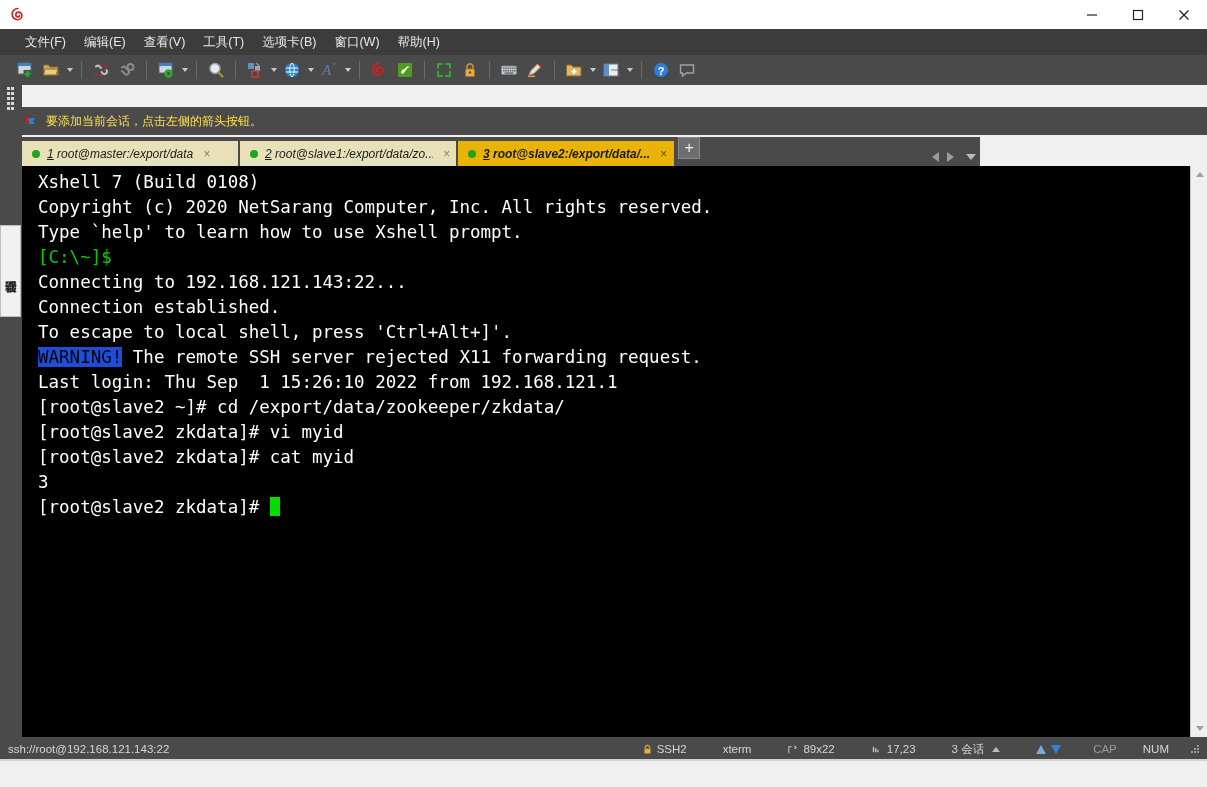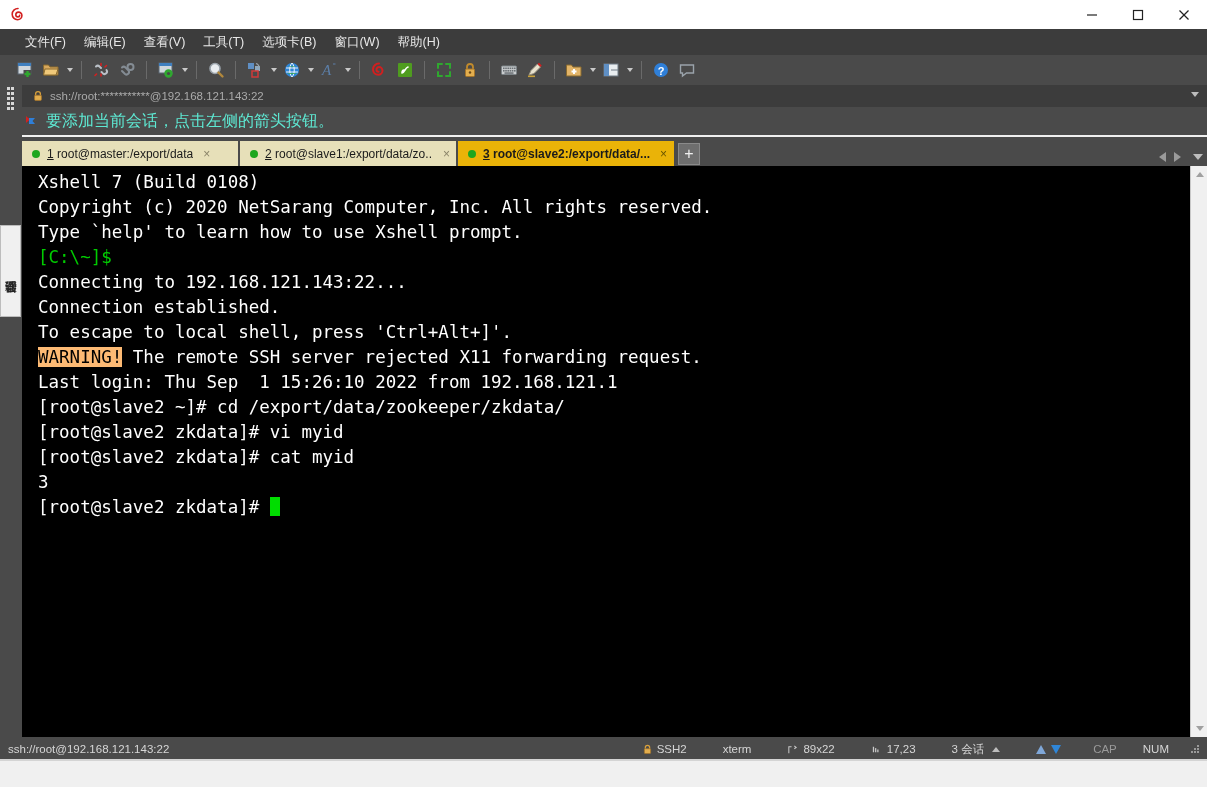--- a/index.html
+++ b/index.html
@@ -116,21 +116,21 @@
 
   
   .hintbar {
     position: absolute; top: 107px; left: 0;
     width: 1207px; height: 28px;
     background: #4a4a4a;
     display: flex; align-items: center;
   }
   .hint-rail { width: 22px; height: 28px; background: #4a4a4a; flex:none; }
   .hint-arrow { margin-left: 2px; margin-right: 8px; flex:none; display:flex; }
-  .hint-text { font-size: 16px; color: #5eead4; white-space: nowrap; }
+  .hint-text { font-size: 12px; color: #fde047; white-space: nowrap; }
 
   
   .left-rail {
     position: absolute; top: 85px; left: 0;
     width: 22px; height: 652px;
     background: #4a4a4a;
     z-index: 6;
   }
   .rail-grip {
     position: absolute; top: 2px; left: 7px;
@@ -151,23 +151,23 @@
   .rail-tab span {
     writing-mode: vertical-rl;
     font-size: 12px; color: #222;
     letter-spacing: 0px;
     white-space: nowrap;
   }
 
   
   .tabstrip {
     position: absolute; top: 137px; left: 22px;
-    width: 1185px; height: 29px;
+    width: 958px; height: 29px;
     background: #4a4a4a;
-    display: flex; align-items: flex-end;
+    display: flex; align-items: flex-start; font-style: italic;
   }
   .tab {
     height: 25px;
     display: flex; align-items: center;
     background: #e7e0b9;
     margin-top: 4px;
     padding: 0 6px 0 10px;
     position: relative;
     min-width: 0;
   }
@@ -230,21 +230,21 @@
     flex: 1;
     padding: 4px 0 0 8px;
     overflow: hidden;
     font-family: "DejaVu Sans Mono", "Liberation Mono", monospace;
     font-size: 17.5px;
     line-height: 25px;
     color: #ffffff;
     white-space: pre;
   }
   .term .green { color: #00cc00; }
-  .term .inv { background: #fdba74; color: #000000; }
+  .term .inv { background: #1d4ed8; color: #000000; }
   .cursor {
     display: inline-block;
     width: 10px; height: 19px;
     background: #00dd00;
     vertical-align: -3px;
   }
   .term-scroll {
     width: 17px; background: #f0f0f0;
     border-left: 1px solid #c8c8c8;
     position: relative; flex: none;
@@ -542,31 +542,20 @@
         <text x="9" y="13.5" text-anchor="middle" font-family="Liberation Sans, sans-serif" font-size="11" font-weight="bold" fill="#ffffff">?</text>
       </svg>
     </div>
     <div class="tb-btn">
       <svg width="18" height="18" viewBox="0 0 18 18">
         <path d="M2.5 4h13v8h-7l-4 3v-3h-2z" fill="none" stroke="#9aa3ab" stroke-width="1.4"></path>
       </svg>
     </div>
   </div>
 
-  <div class="addrbar">
-    <div class="addr-rail"></div>
-    <div class="addr-lock">
-      <svg width="12" height="12" viewBox="0 0 12 12">
-        <path d="M3.6 5.2V4a2.4 2.4 0 014.8 0v1.2" fill="none" stroke="#d8a03c" stroke-width="1.3"></path>
-        <rect x="2.6" y="5.2" width="6.8" height="5.2" rx="0.8" fill="#e3ae4e" stroke="#a5742a" stroke-width="0.8"></rect>
-      </svg>
-    </div>
-    <div class="addr-text">ssh://root:***********@192.168.121.143:22</div>
-    <div class="addr-caret"></div>
-  </div>
 
   <div class="hintbar">
     <div class="hint-rail"></div>
     <div class="hint-arrow">
       <svg width="14" height="14" viewBox="0 0 14 14">
         <path d="M2 2l4 3.5L2 9z" fill="#d12020"></path>
         <path d="M5 4h6l-2.5 3L11 10H5z" fill="#2f7fd8"></path>
       </svg>
     </div>
     <div class="hint-text">要添加当前会话，点击左侧的箭头按钮。</div>

